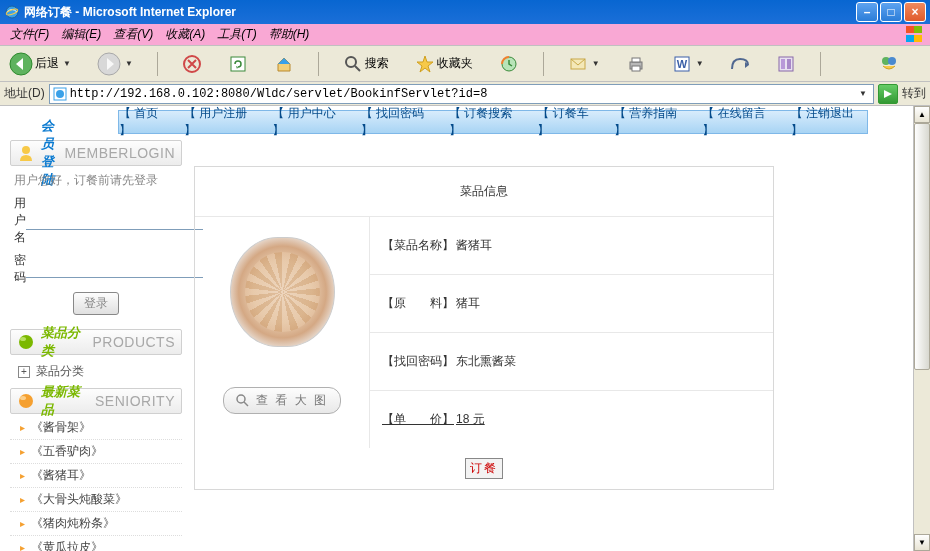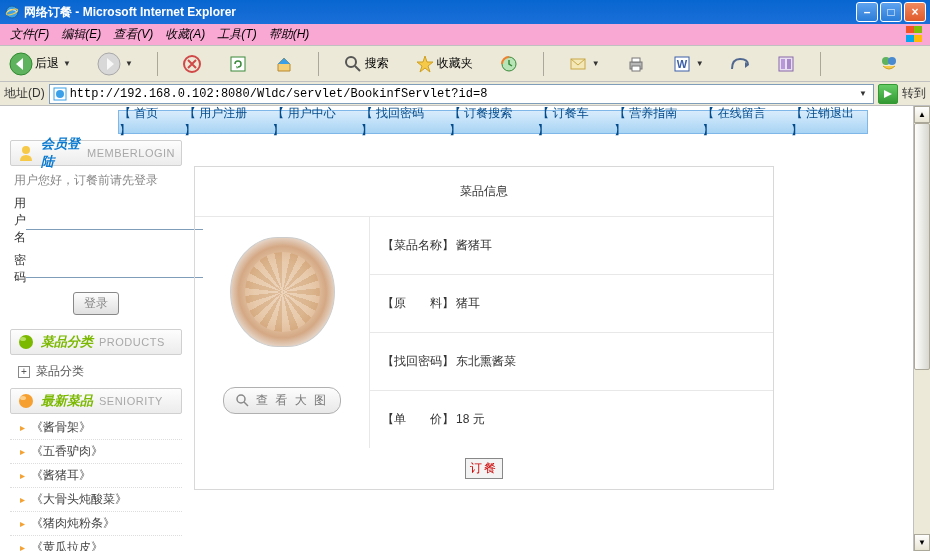--- a/index.html
+++ b/index.html
@@ -52,21 +52,21 @@
 .topnav { background: linear-gradient(#d8ecfc, #a8d4f4); border: 1px solid #7fb8e8; height: 24px; display: flex; align-items: center; justify-content: center; gap: 12px; margin-left: 110px; width: 750px; color: #034a8a; }
 .topnav .nav-link { cursor: pointer; }
 
 
 .body-wrap { display: flex; margin-top: 6px; }
 .sidebar { width: 172px; margin-left: 2px; }
 .sb-section-head { height: 26px; background: linear-gradient(#fdfdfd,#ececec); border: 1px solid #d0d0d0; display: flex; align-items: center; padding: 0 6px; gap: 6px; border-radius: 2px; }
 .sb-section-head .sb-icon { width: 18px; height: 18px; display: flex; align-items: center; justify-content: center; }
 .sb-section-head .sb-title { color: #0a7ad0; font-weight: bold; font-style: italic; font-size: 13px; }
 .sb-section-head .sb-title2 { color: #7bb800; font-weight: bold; font-style: italic; font-size: 13px; }
-.sb-section-head .sb-sub { color: #a8a8a8; font-size: 11px; letter-spacing: 0.5px; }
+.sb-section-head .sb-sub { color: #a8a8a8; font-size: 14px; letter-spacing: 0.5px; }
 
 .login-box { padding: 6px 4px; color: #888; }
 .login-box .hint { margin-bottom: 6px; }
 .login-box .row { display: flex; align-items: center; margin-bottom: 6px; }
 .login-box .row label { width: 44px; color: #333; }
 .login-box .row input { flex: 1; border: none; border-bottom: 1px solid #7f9db9; height: 18px; outline: none; background: transparent; }
 .login-box .btn-row { text-align: center; margin-top: 4px; }
 .login-box .btn { display: inline-block; padding: 2px 10px; background: linear-gradient(#fdfdfd,#e0e0e0); border: 1px solid #888; border-radius: 3px; cursor: pointer; }
 
 .cat-list { padding: 4px 0; }
@@ -83,21 +83,21 @@
 .info-card .card-head { text-align: center; padding: 16px 0; border-bottom: 1px solid #e8e8e8; color: #333; }
 .info-card .card-body { display: flex; }
 .info-card .img-col { width: 175px; border-right: 1px solid #e8e8e8; padding: 20px 10px; display: flex; flex-direction: column; align-items: center; gap: 40px; }
 .dish-img { width: 105px; height: 110px; border: 1px solid #ccc; border-radius: 50% / 55%; background: radial-gradient(ellipse at center, #f4e6d8 0%, #e8cdb0 40%, #d4a884 60%, #f0f0f0 80%); position: relative; overflow: hidden; }
 .dish-img::after { content: ""; position: absolute; inset: 14px; border-radius: 50%; background: repeating-conic-gradient(#e8c8a8 0deg 12deg, #d0a070 12deg 24deg); opacity: 0.55; }
 .zoom-btn { display: flex; align-items: center; gap: 6px; padding: 4px 12px; background: linear-gradient(#fdfdfd,#e8e8e8); border: 1px solid #b0b0b0; border-radius: 12px; color: #777; cursor: pointer; letter-spacing: 2px; }
 .zoom-btn .mag { color: #888; font-size: 13px; }
 
 .info-col { flex: 1; }
 .info-row { padding: 20px 12px; border-bottom: 1px solid #e8e8e8; color: #333; display: flex; align-items: center; }
-.info-row:last-child { border-bottom: none; }
+.info-row:last-child { border-bottom: none; text-decoration: underline; }
 .info-row .k { }
 .info-row .v { margin-left: 2px; }
 .order-row { text-align: center; padding: 10px 0; }
 .order-btn { display: inline-block; padding: 1px 4px; border: 1px solid #888; background: #f3f3f3; color: #c00; cursor: pointer; letter-spacing: 2px; }
 
 svg { display: block; }
 </style>
 </head>
 <body>
 

